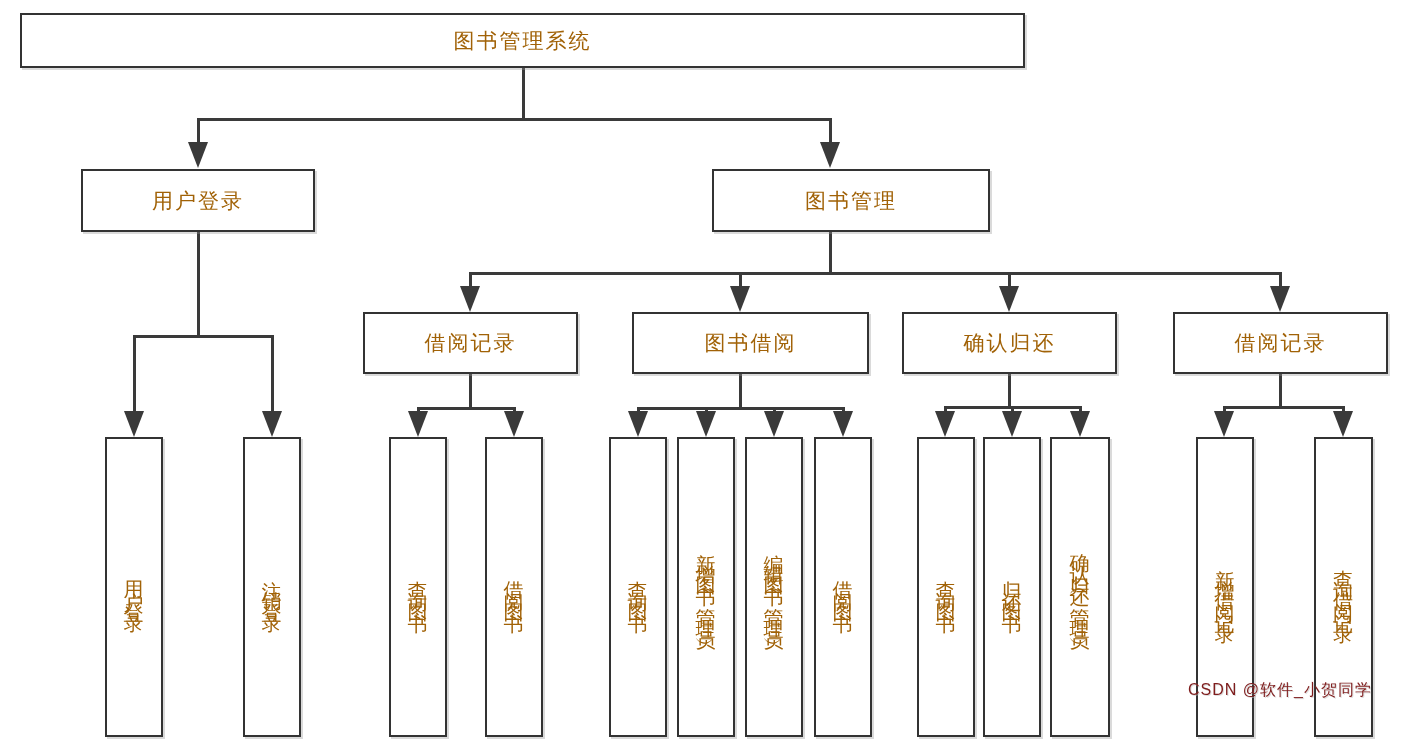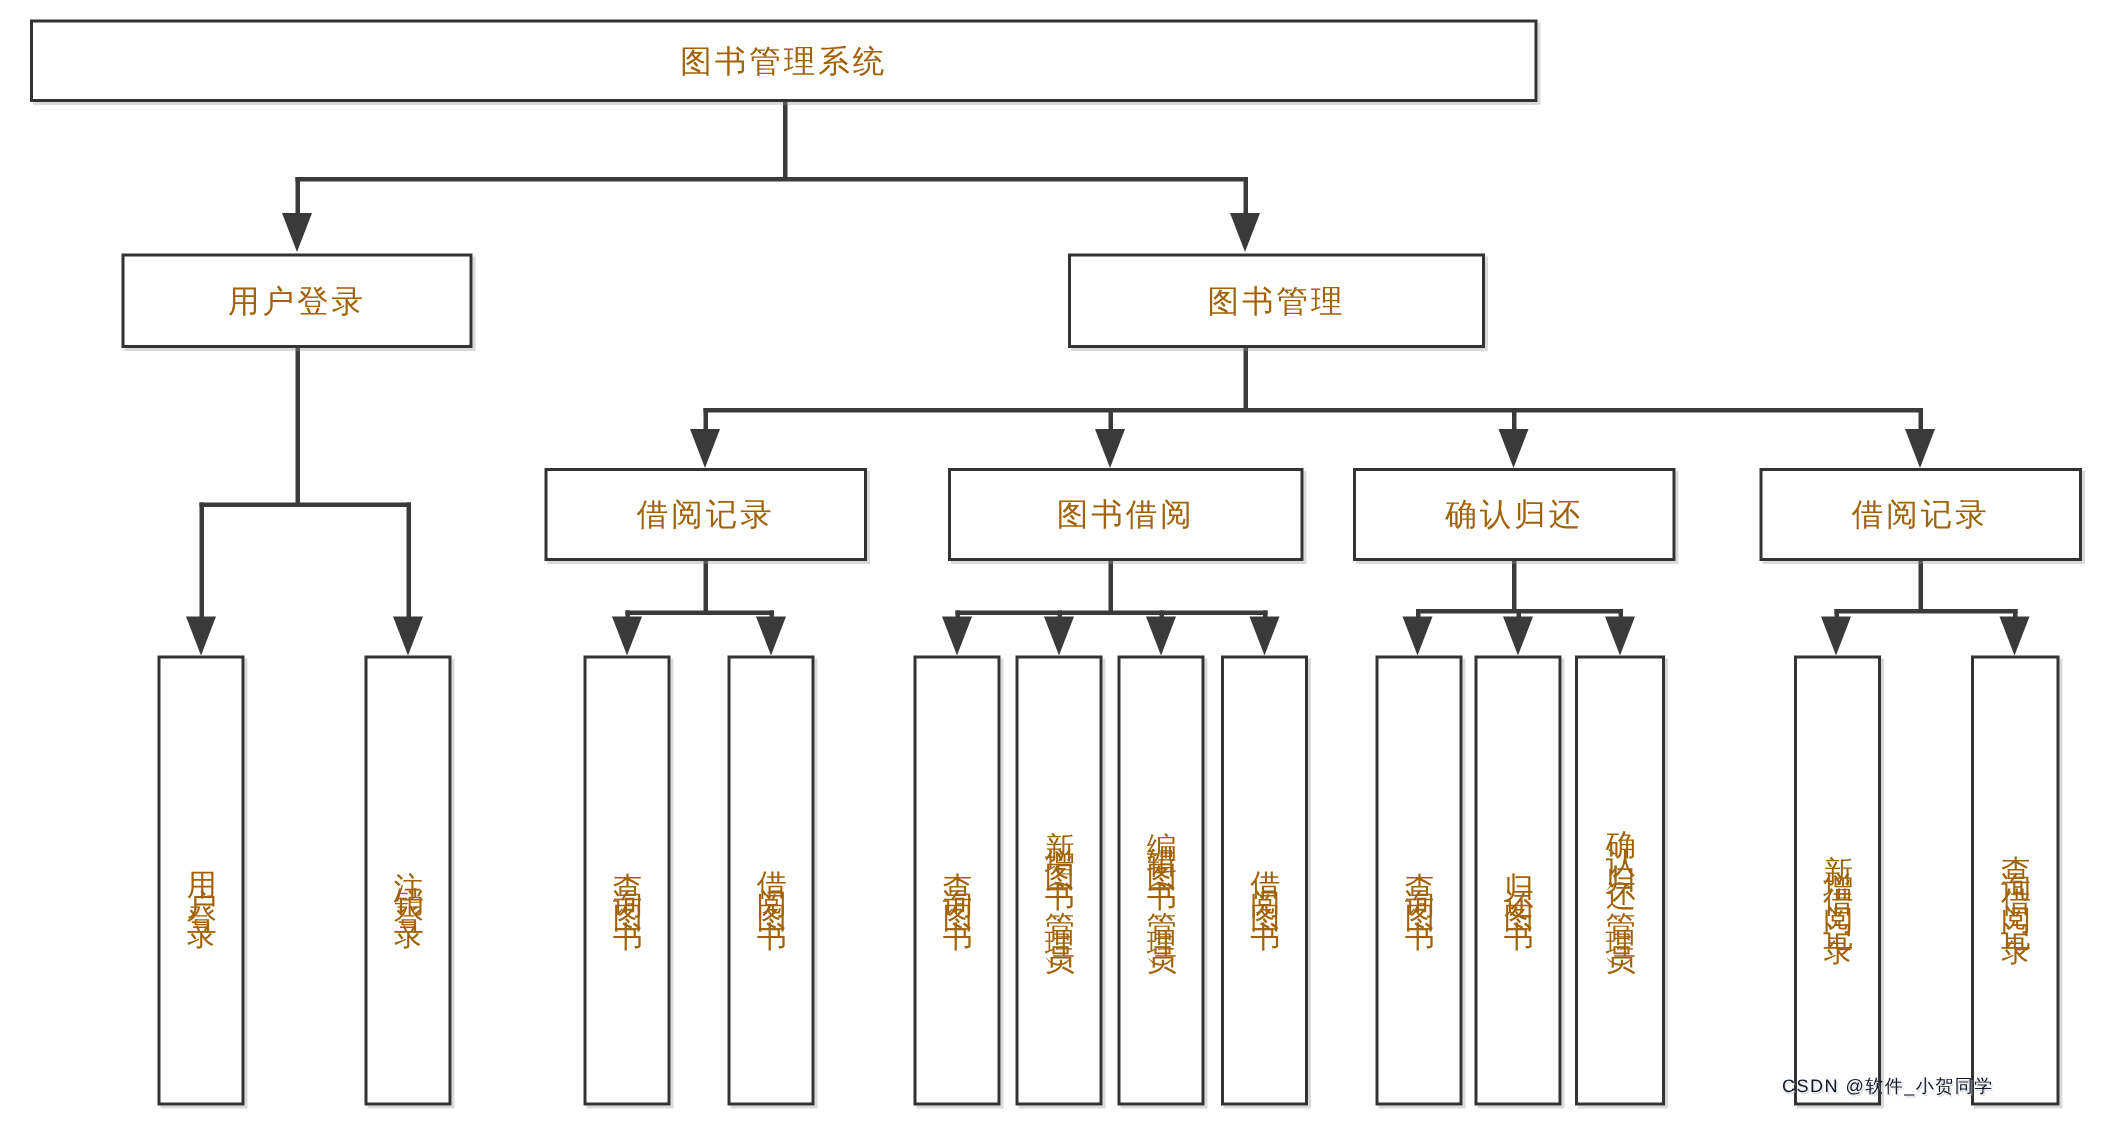--- a/index.html
+++ b/index.html
@@ -36,23 +36,23 @@
   .hl{position:absolute;height:2.5px;background:#3a3a3a;}
   .arrow{
     position:absolute;
     width:0;height:0;
     border-left:10px solid transparent;
     border-right:10px solid transparent;
     border-top:26px solid #3a3a3a;
   }
   .watermark{
     position:absolute;
-    left:1188px;top:716px;
-    font-size:12px;
-    color:#0f172a;
+    left:1188px;top:680px;
+    font-size:16px;
+    color:#7f1d1d;
     letter-spacing:1px;
     white-space:nowrap;
     z-index:10;
     text-shadow:1px 1px 0 rgba(190,190,190,0.5);
   }
 </style>
 </head>
 <body>
 
 <div id="canvas">

